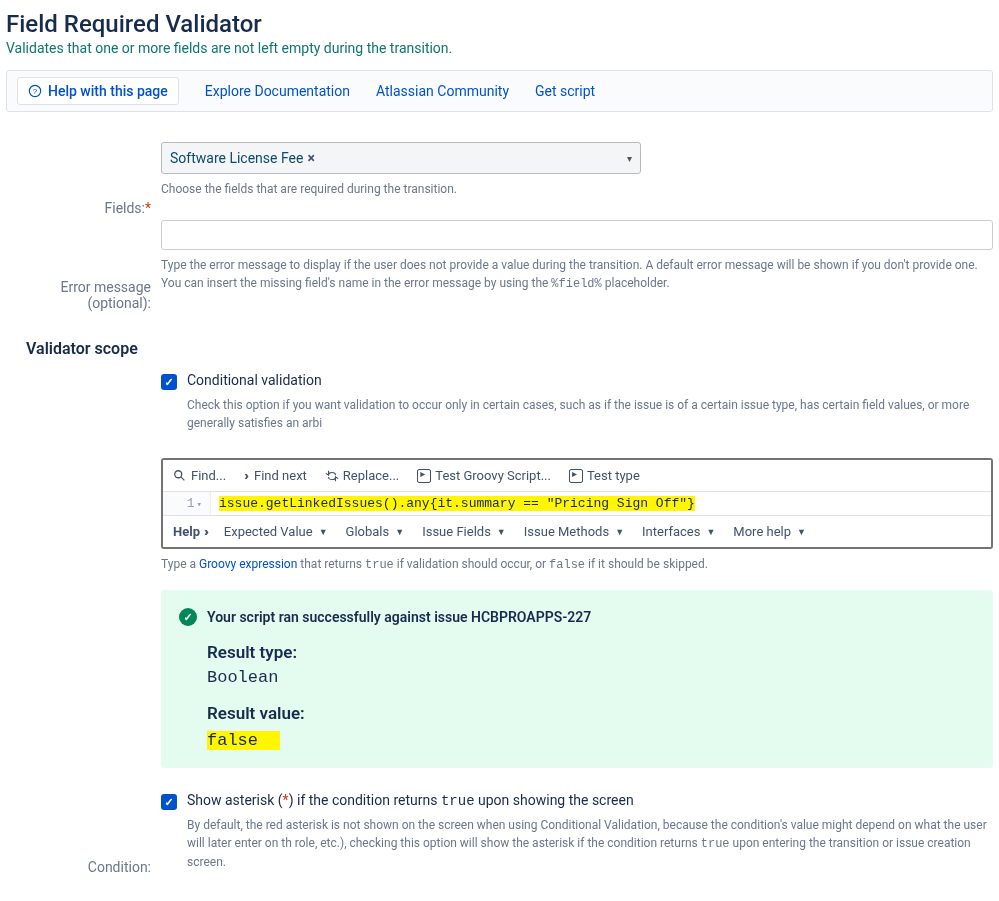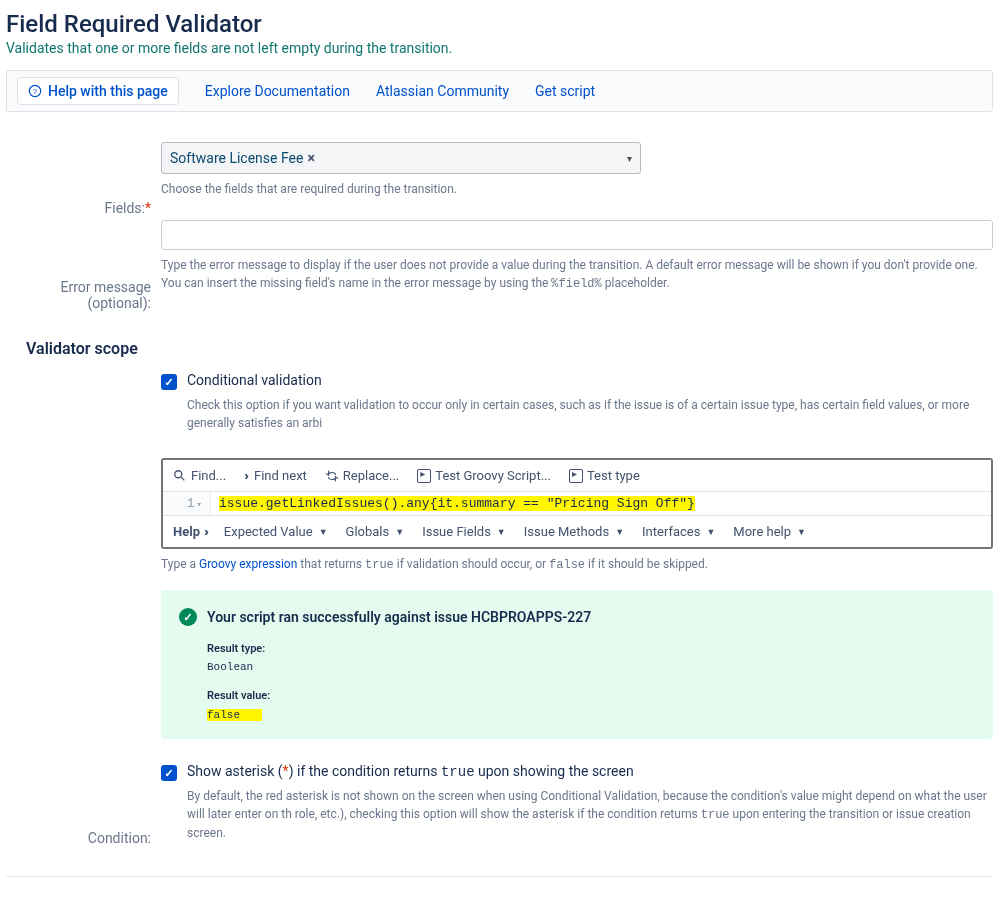--- a/index.html
+++ b/index.html
@@ -168,21 +168,21 @@
   .result-head {
     display: flex; align-items: center; gap: 10px;
     font-weight: 600; color: #172B4D;
     margin-bottom: 16px;
   }
   .ok-icon {
     width: 18px; height: 18px; border-radius: 50%;
     background: #00875A; display: inline-flex; align-items: center; justify-content: center;
     color: #fff; font-size: 11px;
   }
-  .result-body { padding-left: 28px; font-size: 11px; }
+  .result-body { padding-left: 28px; font-size: 17px; }
   .result-body .lbl { font-weight: 600; margin-bottom: 6px; }
   .mono { font-family: "Courier New", monospace; }
   .val-hl { background: #FFF600; display: inline-block; padding-right: 22px; }
   
   .asterisk-row .red-ast { color: #DE350B; }
   .asterisk-row code { font-family: "Courier New", monospace; }
   
   hr.sep { border: none; border-top: 1px solid #e6e8eb; margin: 30px 0 18px 0; }
   
   .help-bold { font-weight: 700; }

